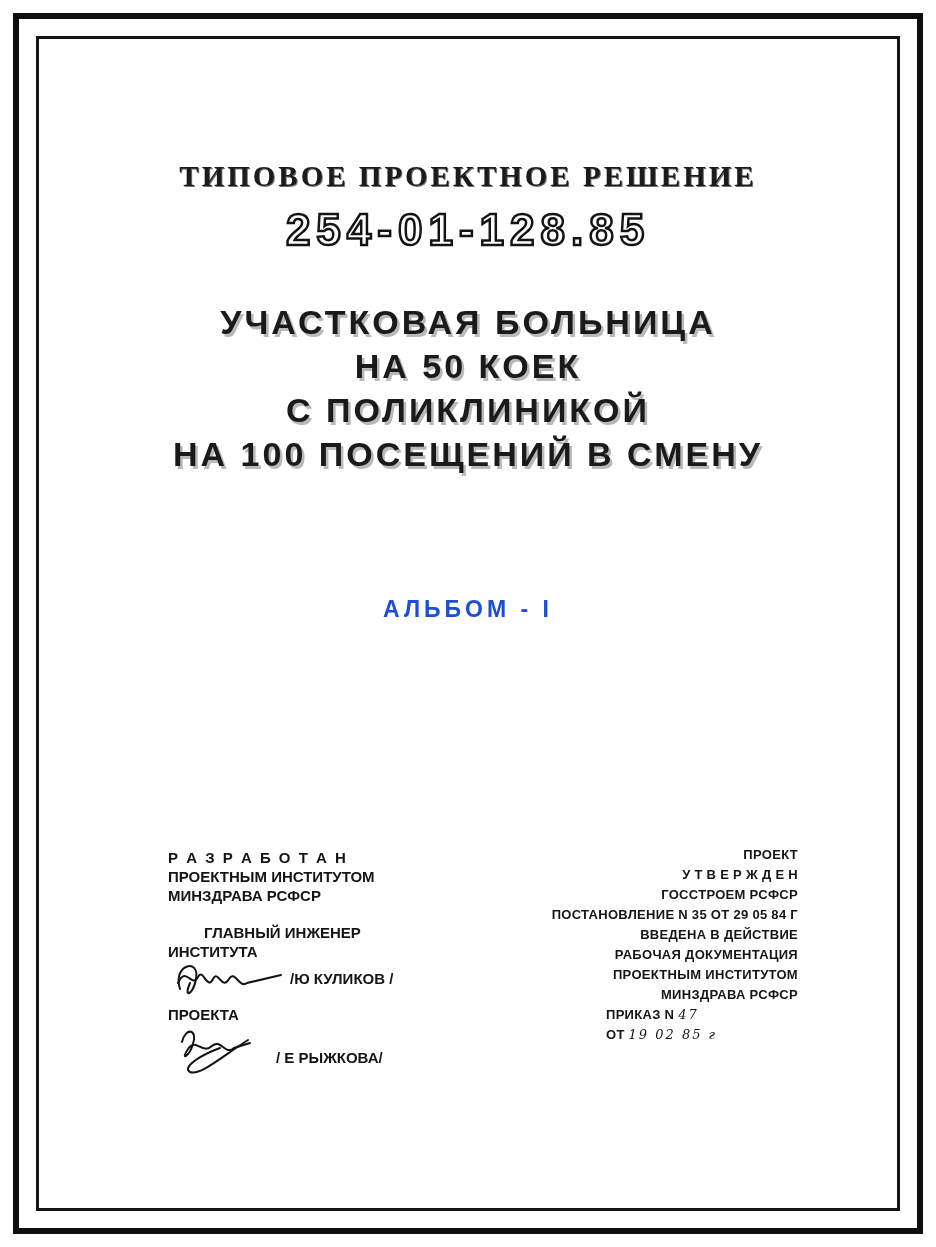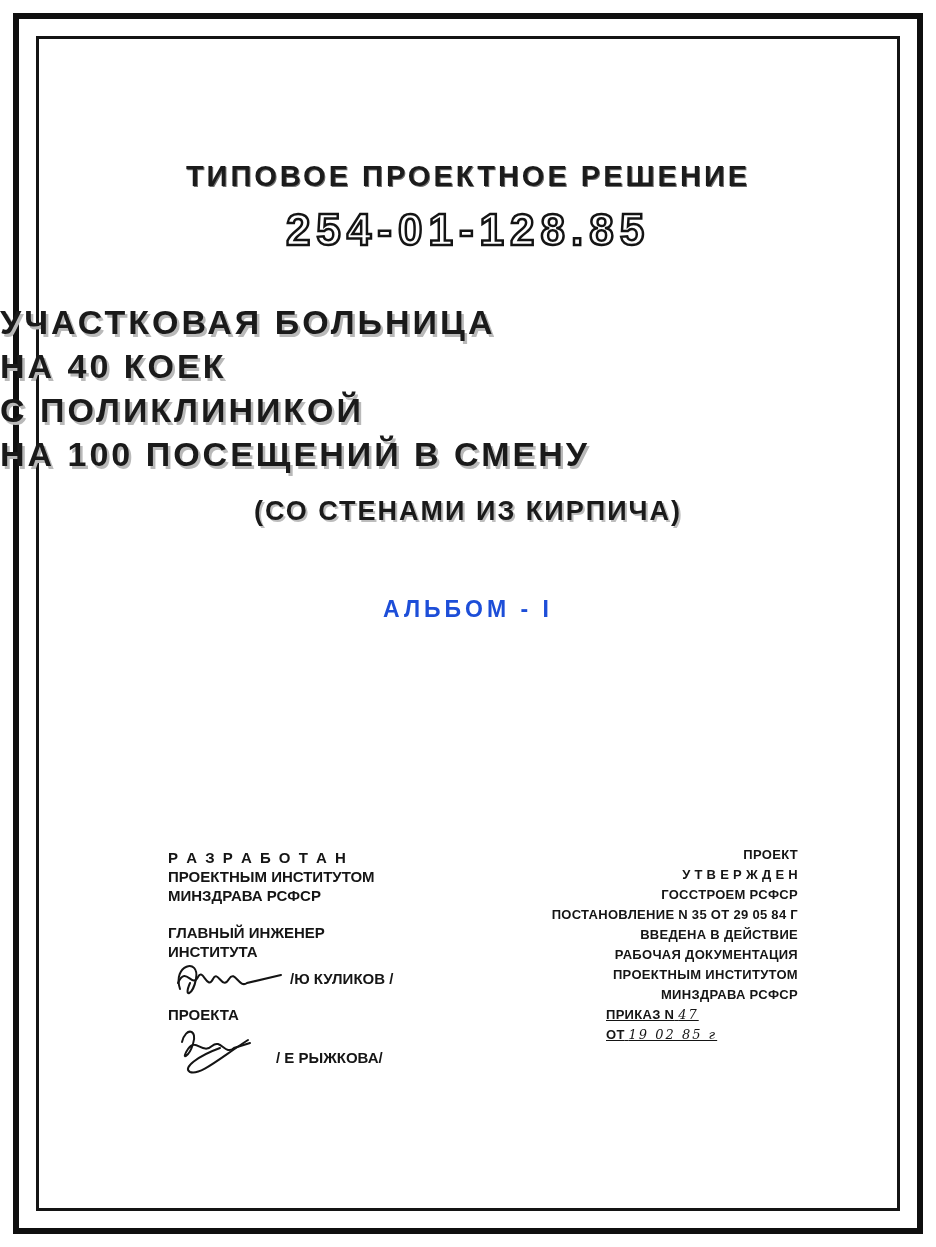--- a/index.html
+++ b/index.html
@@ -21,33 +21,35 @@
     border:3px solid #141414;
   }
 
   
   .doc-type{
     position:absolute; top:160px; left:0; width:100%;
     text-align:center;
     font-size:29px; font-weight:800; letter-spacing:3px;
     color:#1b1b1b;
     text-shadow:1px 1px 0 #6f6f6f;
+    font-family:Liberation Serif, serif;
   }
   .doc-number{
     position:absolute; top:205px; left:0; width:100%;
     text-align:center;
     font-size:44px; font-weight:700; letter-spacing:6px;
     color:#ffffff;
     -webkit-text-stroke:2.5px #141414;
   }
   @supports not (-webkit-text-stroke: 1px #000) {
     .doc-number{ color:#141414; }
   }
   .main-title{
     position:absolute; top:300px; left:0; width:100%;
+    text-align:center;
     font-size:34px; font-weight:800; letter-spacing:3px;
     line-height:44px;
     color:#1a1a1a;
     text-shadow:2.5px 2.5px 0 #b9b9b9;
   }
   .subtitle{
     position:absolute; top:496px; left:0; width:100%;
     text-align:center;
     font-size:27px; font-weight:800; letter-spacing:2px;
     color:#1a1a1a;
@@ -60,63 +62,62 @@
     color:#1d4ed8;
   }
 
   
   .developed{
     position:absolute; left:168px; top:848px; width:330px;
     font-size:15px; font-weight:bold; line-height:19px;
     color:#151515;
   }
   .developed .spread{ letter-spacing:2px; }
-  .role-gap{ margin-top:18px; }
+  .role-gap{ margin-top:18px;margin-left:36px; }
   .sig-row{ position:relative; height:44px; }
   .sig-row svg{ position:absolute; left:2px; top:-8px; }
   .sig-name{ position:absolute; left:122px; top:8px; white-space:nowrap; }
   .sig-row.architect{ height:60px; }
   .sig-row.architect svg{ top:-4px; }
   .sig-row.architect .sig-name{ left:108px; top:24px; }
 
   
   .approved{
     position:absolute; right:138px; top:845px; width:360px;
     text-align:right;
     font-size:13px; font-weight:bold; line-height:20px;
     color:#151515;
     letter-spacing:0.3px;
   }
-  .approved .left-line{ text-align:left; margin-left:168px;text-decoration:underline; }
+  .approved .left-line{ text-align:left; margin-left:168px; }
   .handnum{
     font-family:"DejaVu Serif", serif;
     font-style:italic; font-weight:normal;
     letter-spacing:2px;
   }
 </style>
 </head>
 <body>
 
 <div class="page">
 
   <div class="outer-frame"></div>
   <div class="inner-frame"></div>
 
   <div class="doc-type">ТИПОВОЕ ПРОЕКТНОЕ РЕШЕНИЕ</div>
 
   <div class="doc-number">254-01-128.85</div>
 
   <div class="main-title">
     <div>УЧАСТКОВАЯ БОЛЬНИЦА</div>
-    <div>НА 40 КОЕК</div>
+    <div>НА 50 КОЕК</div>
     <div>С ПОЛИКЛИНИКОЙ</div>
     <div>НА 100 ПОСЕЩЕНИЙ В СМЕНУ</div>
   </div>
 
-  <div class="subtitle">(СО СТЕНАМИ ИЗ КИРПИЧА)</div>
 
   <div class="album">АЛЬБОМ - I</div>
 
   <div class="developed">
     <div class="spread">Р А З Р А Б О Т А Н</div>
     <div>ПРОЕКТНЫМ ИНСТИТУТОМ</div>
     <div>МИНЗДРАВА РСФСР</div>
 
     <div class="role-gap">ГЛАВНЫЙ ИНЖЕНЕР</div>
     <div>ИНСТИТУТА</div>

